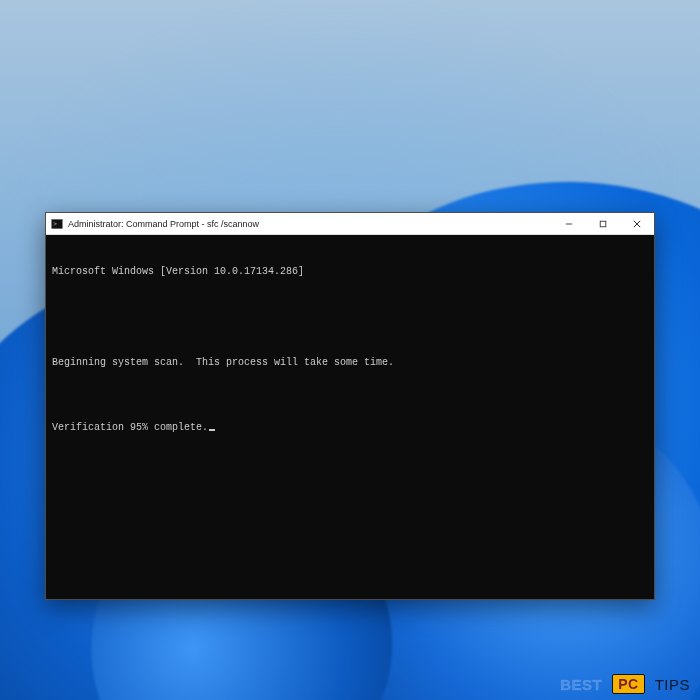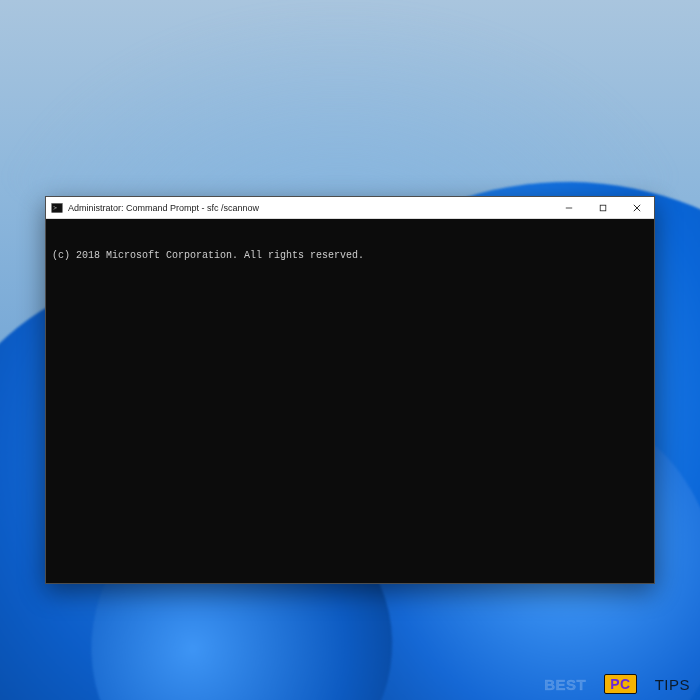--- a/index.html
+++ b/index.html
@@ -37,21 +37,21 @@
     .p5 { width: 300px; height: 300px; left: 90px; top: 500px;
           background: radial-gradient(circle at 45% 35%, #3e95f5 0%, #0d5bc2 60%, #053d8a 100%);
           transform: rotate(-70deg); border-radius: 52% 48% 48% 52% / 50% 55% 45% 50%; }
     .p6 { width: 720px; height: 260px; left: -20px; top: 0px;
           background: radial-gradient(ellipse at 50% 100%, rgba(130,180,225,0.6) 0%, rgba(160,200,230,0) 70%);
           border-radius: 50%; filter: blur(8px); }
 
     
     .window {
       position: absolute;
-      left: 45px; top: 196px;
+      left: 45px; top: 212px;
       width: 610px; height: 388px;
       background: #0c0c0c;
       border: 1px solid #4d4d4d;
       box-shadow: 0 8px 24px rgba(0,0,0,0.45);
       display: flex;
       flex-direction: column;
     }
     .titlebar {
       height: 22px;
       background: #ffffff;
@@ -98,34 +98,34 @@
       margin-left: 1px;
       position: relative;
       top: 1px;
     }
 
     
     .watermark {
       position: absolute;
       right: 10px; bottom: 6px;
       display: flex; align-items: center;
-      gap: 18px;
+      gap: 10px;
       font-family: Arial, sans-serif;
       font-weight: 900;
       letter-spacing: 0.5px;
       margin-top: 23px;
     }
     .wm-first {
       font-size: 15px;
       color: rgba(255,255,255,0.2);
       -webkit-text-stroke: 0.5px rgba(255,255,255,0.14);
     }
     .wm-badge {
       background: #f5b301;
-      color: #6d28d9;
+      color: #7f1d1d;
       font-size: 14px;
       padding: 1px 5px 1px 5px;
       border-radius: 2px;
       border: 1.5px solid #111;
       font-weight: 900;
     }
     .wm-last {
       font-size: 15px;
       color: #0b1a2a;
       font-weight: 400;
@@ -166,24 +166,26 @@
     </span>
     <span class="win-btn close">
       <svg viewBox="0 0 10 10">
           <line x1="1" y1="1" x2="9" y2="9"></line>
           <line x1="9" y1="1" x2="1" y2="9"></line>
         </svg>
     </span>
   </div>
 
   <div class="terminal">
-    <span class="line">(c) 2018 Microsoft Corporation. All rights reserved.</span>
+    <span class="line">Microsoft Windows [Version 10.0.17134.286]</span>
     <span class="line"></span>
     <span class="line"></span>
+    <span class="line">Beginning system scan.  This process will take some time.</span>
     <span class="line"></span>
+    <span class="line"><span>Verification 95% complete.</span><span class="cursor"></span></span>
   </div>
 
 </div>
 
 <div class="watermark">
   <span class="wm-first">BEST</span>
   <span class="wm-badge">PC</span>
   <span class="wm-last">TIPS</span>
 </div>
 

